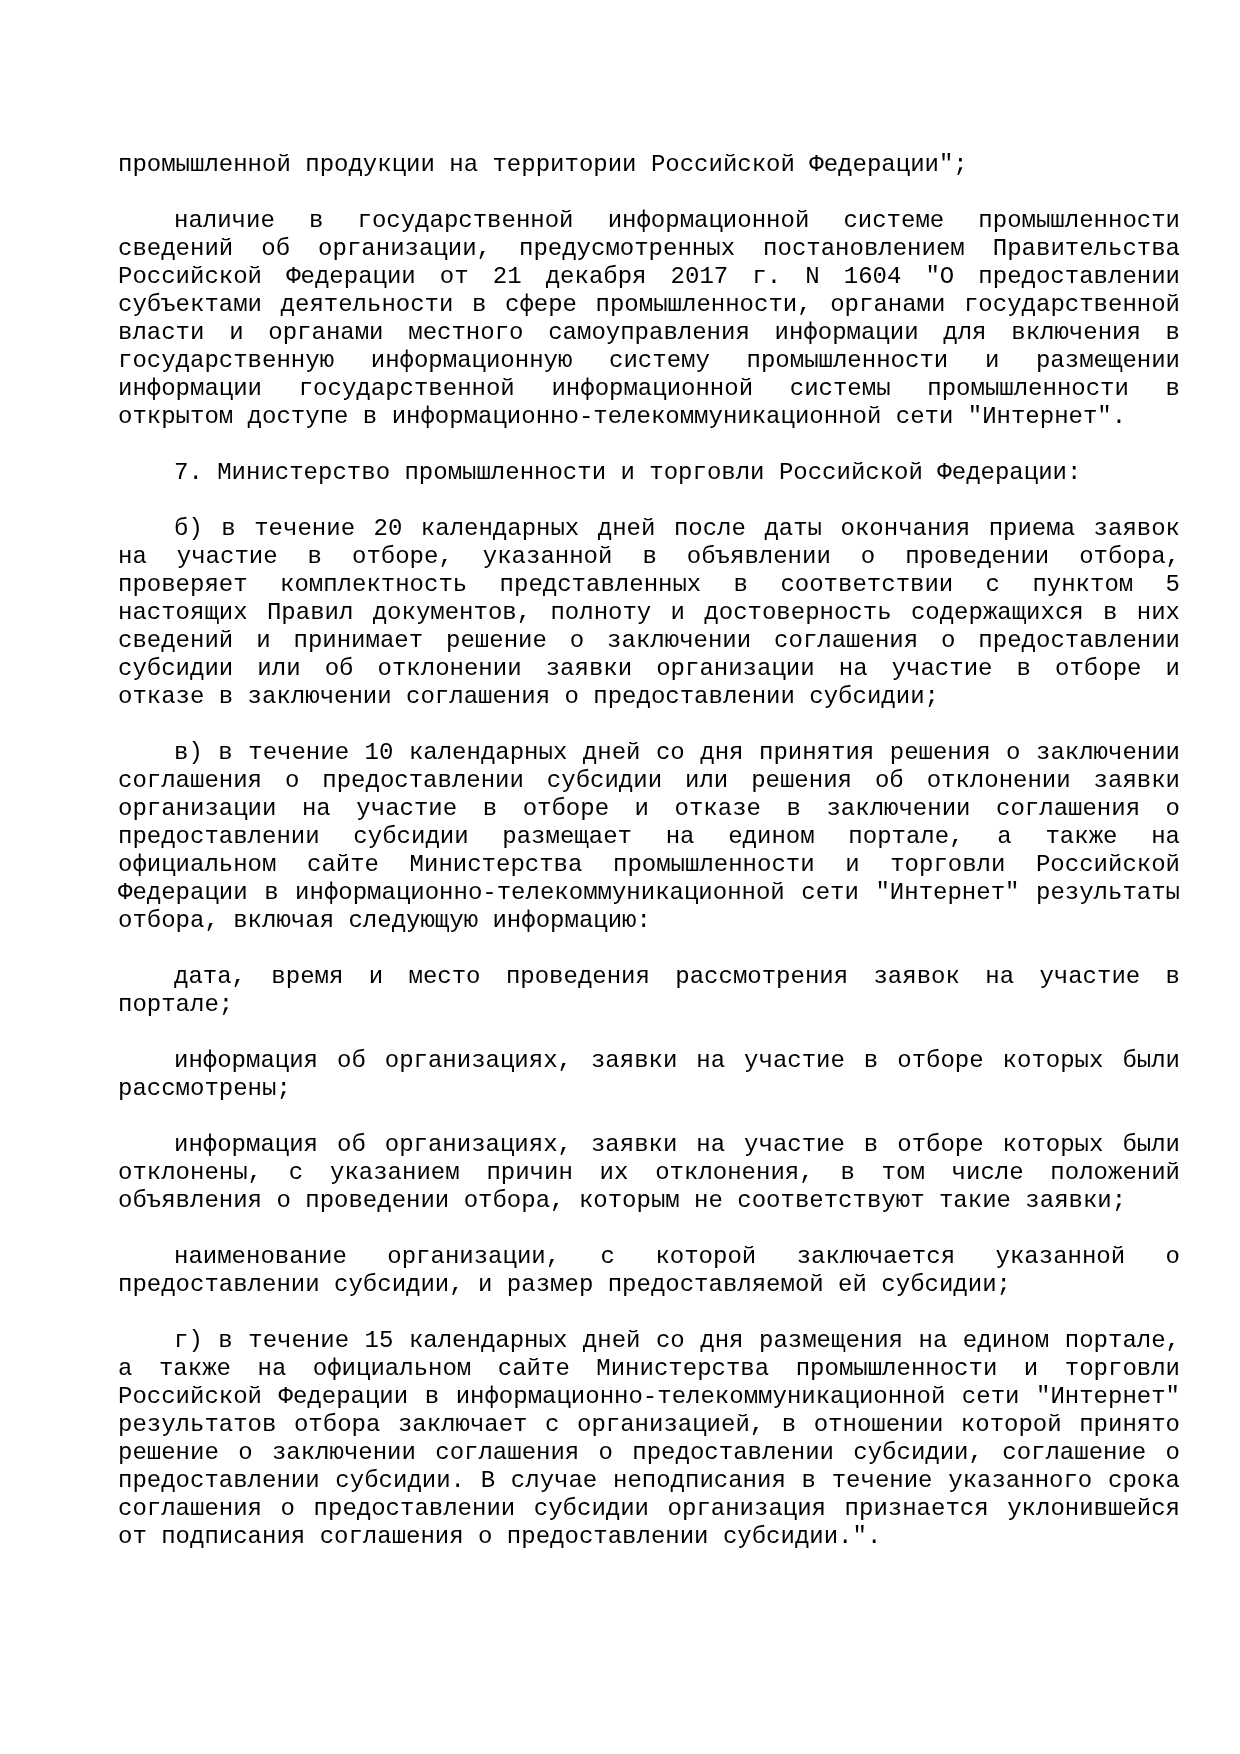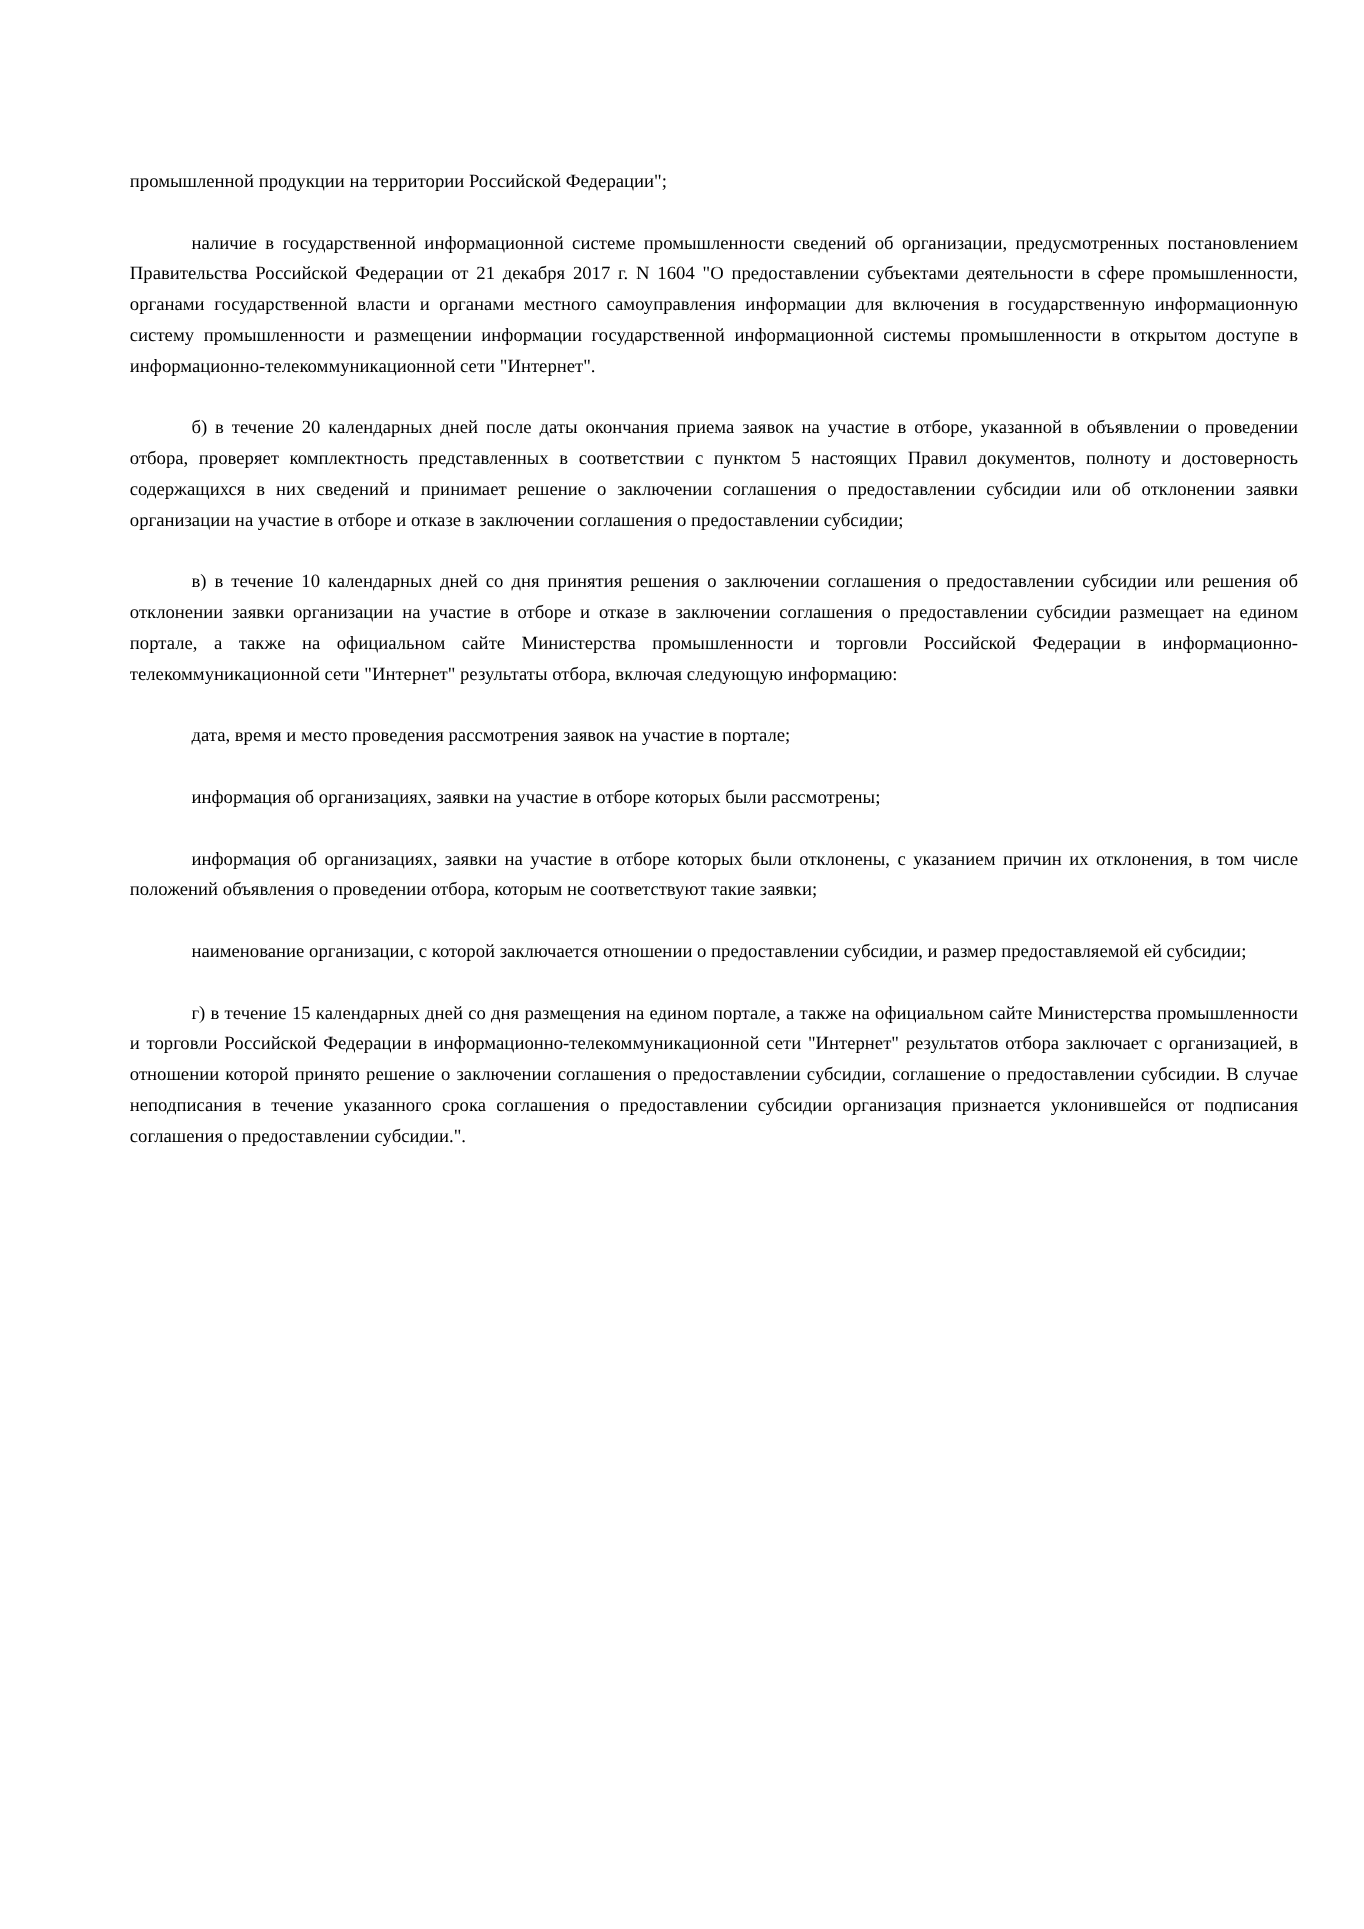--- a/index.html
+++ b/index.html
@@ -2,40 +2,41 @@
 <html><head>
 <meta charset="utf-8">
 <style>
   html, body { margin: 0; padding: 0; background: #ffffff; }
   body { width: 1240px; height: 1754px; position: relative; overflow: hidden; }
   .page {
     position: absolute;
     left: 118px;
     top: 151px;
     width: 1062px;
-    font-family: Liberation Serif, serif;
-    font-size: 17px;
+    font-family: Liberation Mono, monospace;
+    font-size: 24px;
     line-height: 28px;
     color: #000000;
   }
   .para {
     margin: 0 0 28px 0;
     text-align: justify;
     text-indent: 56px;
     hyphens: none;
   }
   .para.noindent { text-indent: 0; }
   .para.last { margin-bottom: 0; text-align-last: left; }
 </style>
 </head>
 <body>
 
 <div class="page">
   <p class="para noindent">промышленной продукции на территории Российской Федерации";</p>
   <p class="para">наличие в государственной информационной системе промышленности сведений об организации, предусмотренных постановлением Правительства Российской Федерации от 21 декабря 2017 г. N 1604 "О предоставлении субъектами деятельности в сфере промышленности, органами государственной власти и органами местного самоуправления информации для включения в государственную информационную систему промышленности и размещении информации государственной информационной системы промышленности в открытом доступе в информационно-телекоммуникационной сети "Интернет".</p>
+  <p class="para">7. Министерство промышленности и торговли Российской Федерации:</p>
   <p class="para">б) в течение 20 календарных дней после даты окончания приема заявок на участие в отборе, указанной в объявлении о проведении отбора, проверяет комплектность представленных в соответствии с пунктом 5 настоящих Правил документов, полноту и достоверность содержащихся в них сведений и принимает решение о заключении соглашения о предоставлении субсидии или об отклонении заявки организации на участие в отборе и отказе в заключении соглашения о предоставлении субсидии;</p>
   <p class="para">в) в течение 10 календарных дней со дня принятия решения о заключении соглашения о предоставлении субсидии или решения об отклонении заявки организации на участие в отборе и отказе в заключении соглашения о предоставлении субсидии размещает на едином портале, а также на официальном сайте Министерства промышленности и торговли Российской Федерации в информационно-телекоммуникационной сети "Интернет" результаты отбора, включая следующую информацию:</p>
   <p class="para">дата, время и место проведения рассмотрения заявок на участие в портале;</p>
   <p class="para">информация об организациях, заявки на участие в отборе которых были рассмотрены;</p>
   <p class="para">информация об организациях, заявки на участие в отборе которых были отклонены, с указанием причин их отклонения, в том числе положений объявления о проведении отбора, которым не соответствуют такие заявки;</p>
-  <p class="para">наименование организации, с которой заключается отношении о предоставлении субсидии, и размер предоставляемой ей субсидии;</p>
+  <p class="para">наименование организации, с которой заключается указанной о предоставлении субсидии, и размер предоставляемой ей субсидии;</p>
   <p class="para last">г) в течение 15 календарных дней со дня размещения на едином портале, а также на официальном сайте Министерства промышленности и торговли Российской Федерации в информационно-телекоммуникационной сети "Интернет" результатов отбора заключает с организацией, в отношении которой принято решение о заключении соглашения о предоставлении субсидии, соглашение о предоставлении субсидии. В случае неподписания в течение указанного срока соглашения о предоставлении субсидии организация признается уклонившейся от подписания соглашения о предоставлении субсидии.".</p>
 </div>
 
 </body></html>

